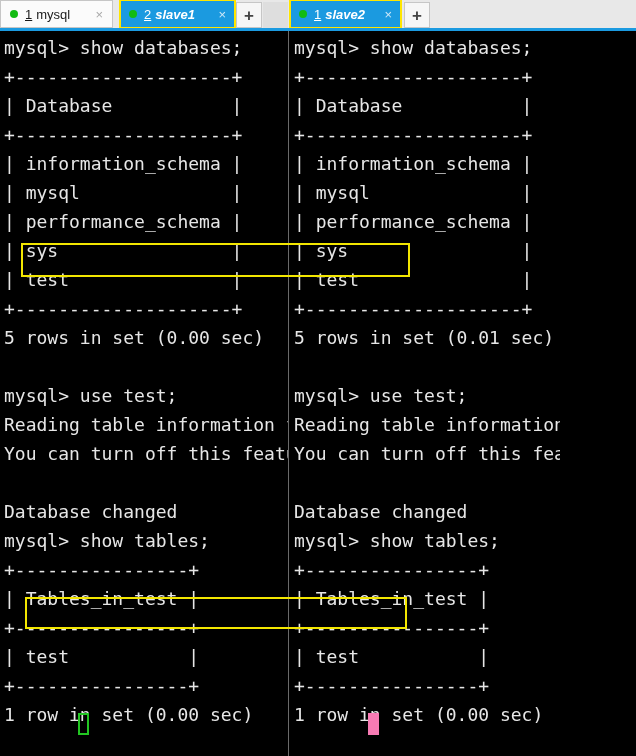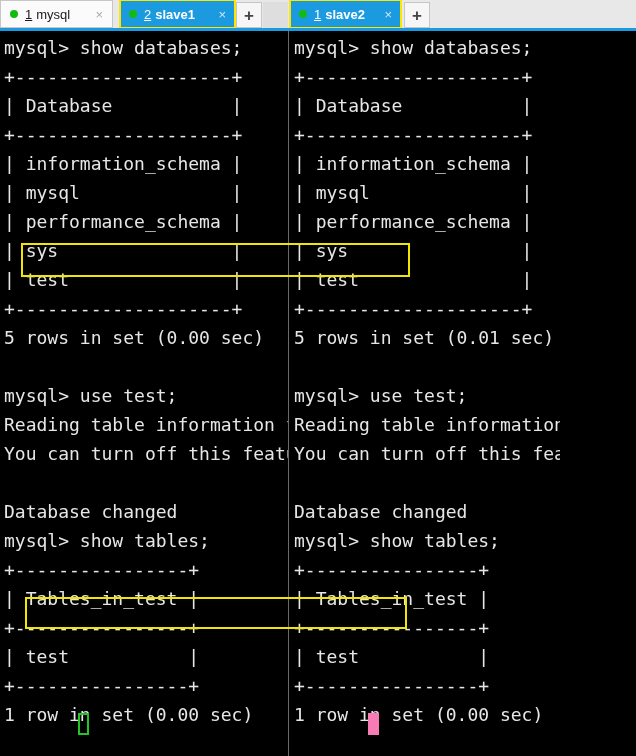--- a/index.html
+++ b/index.html
@@ -54,21 +54,21 @@
     border-radius: 50%;
     background: #12bb12;
     margin: 0 7px 0 9px;
     flex: 0 0 auto;
   }
   .tab .idx {
     text-decoration: underline;
     margin-right: 4px;
   }
   .tab .tlabel { flex: 0 0 auto; }
-  .tab.active .tlabel { font-weight: bold; }
+  .tab.active .tlabel { font-weight: bold; font-style: italic; }
   .tab .closex {
     margin-left: auto;
     margin-right: 9px;
     font-size: 13px;
     line-height: 1;
     color: #a9a9a9;
     flex: 0 0 auto;
   }
   .tab.active .closex { color: #cfe9f8; }
 

